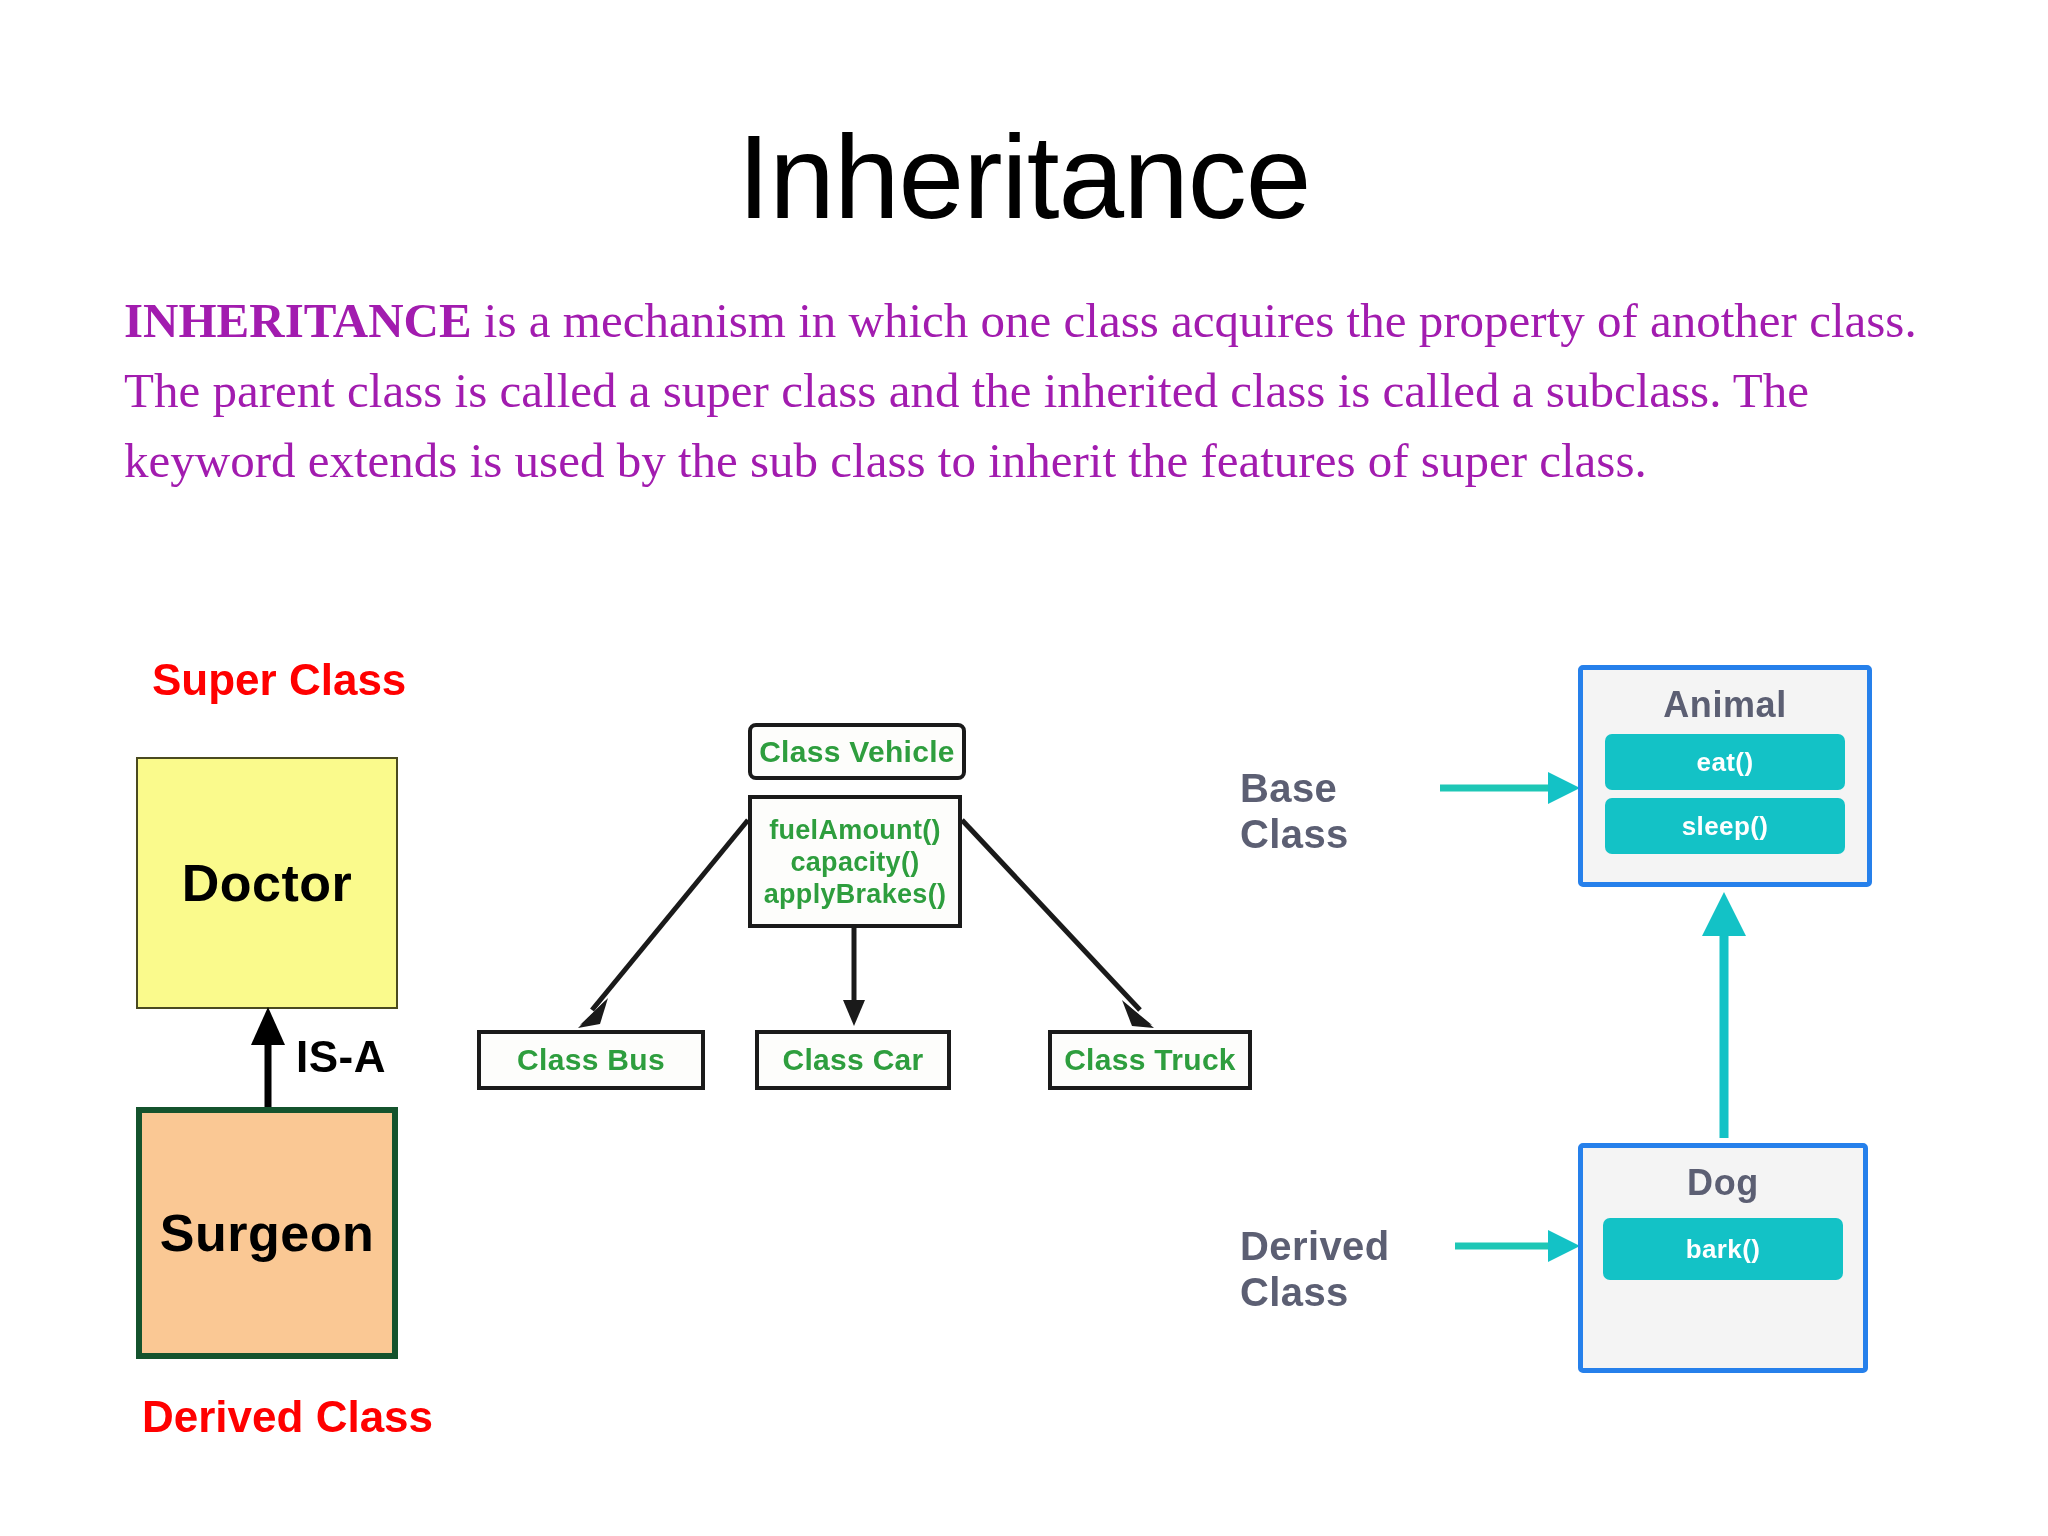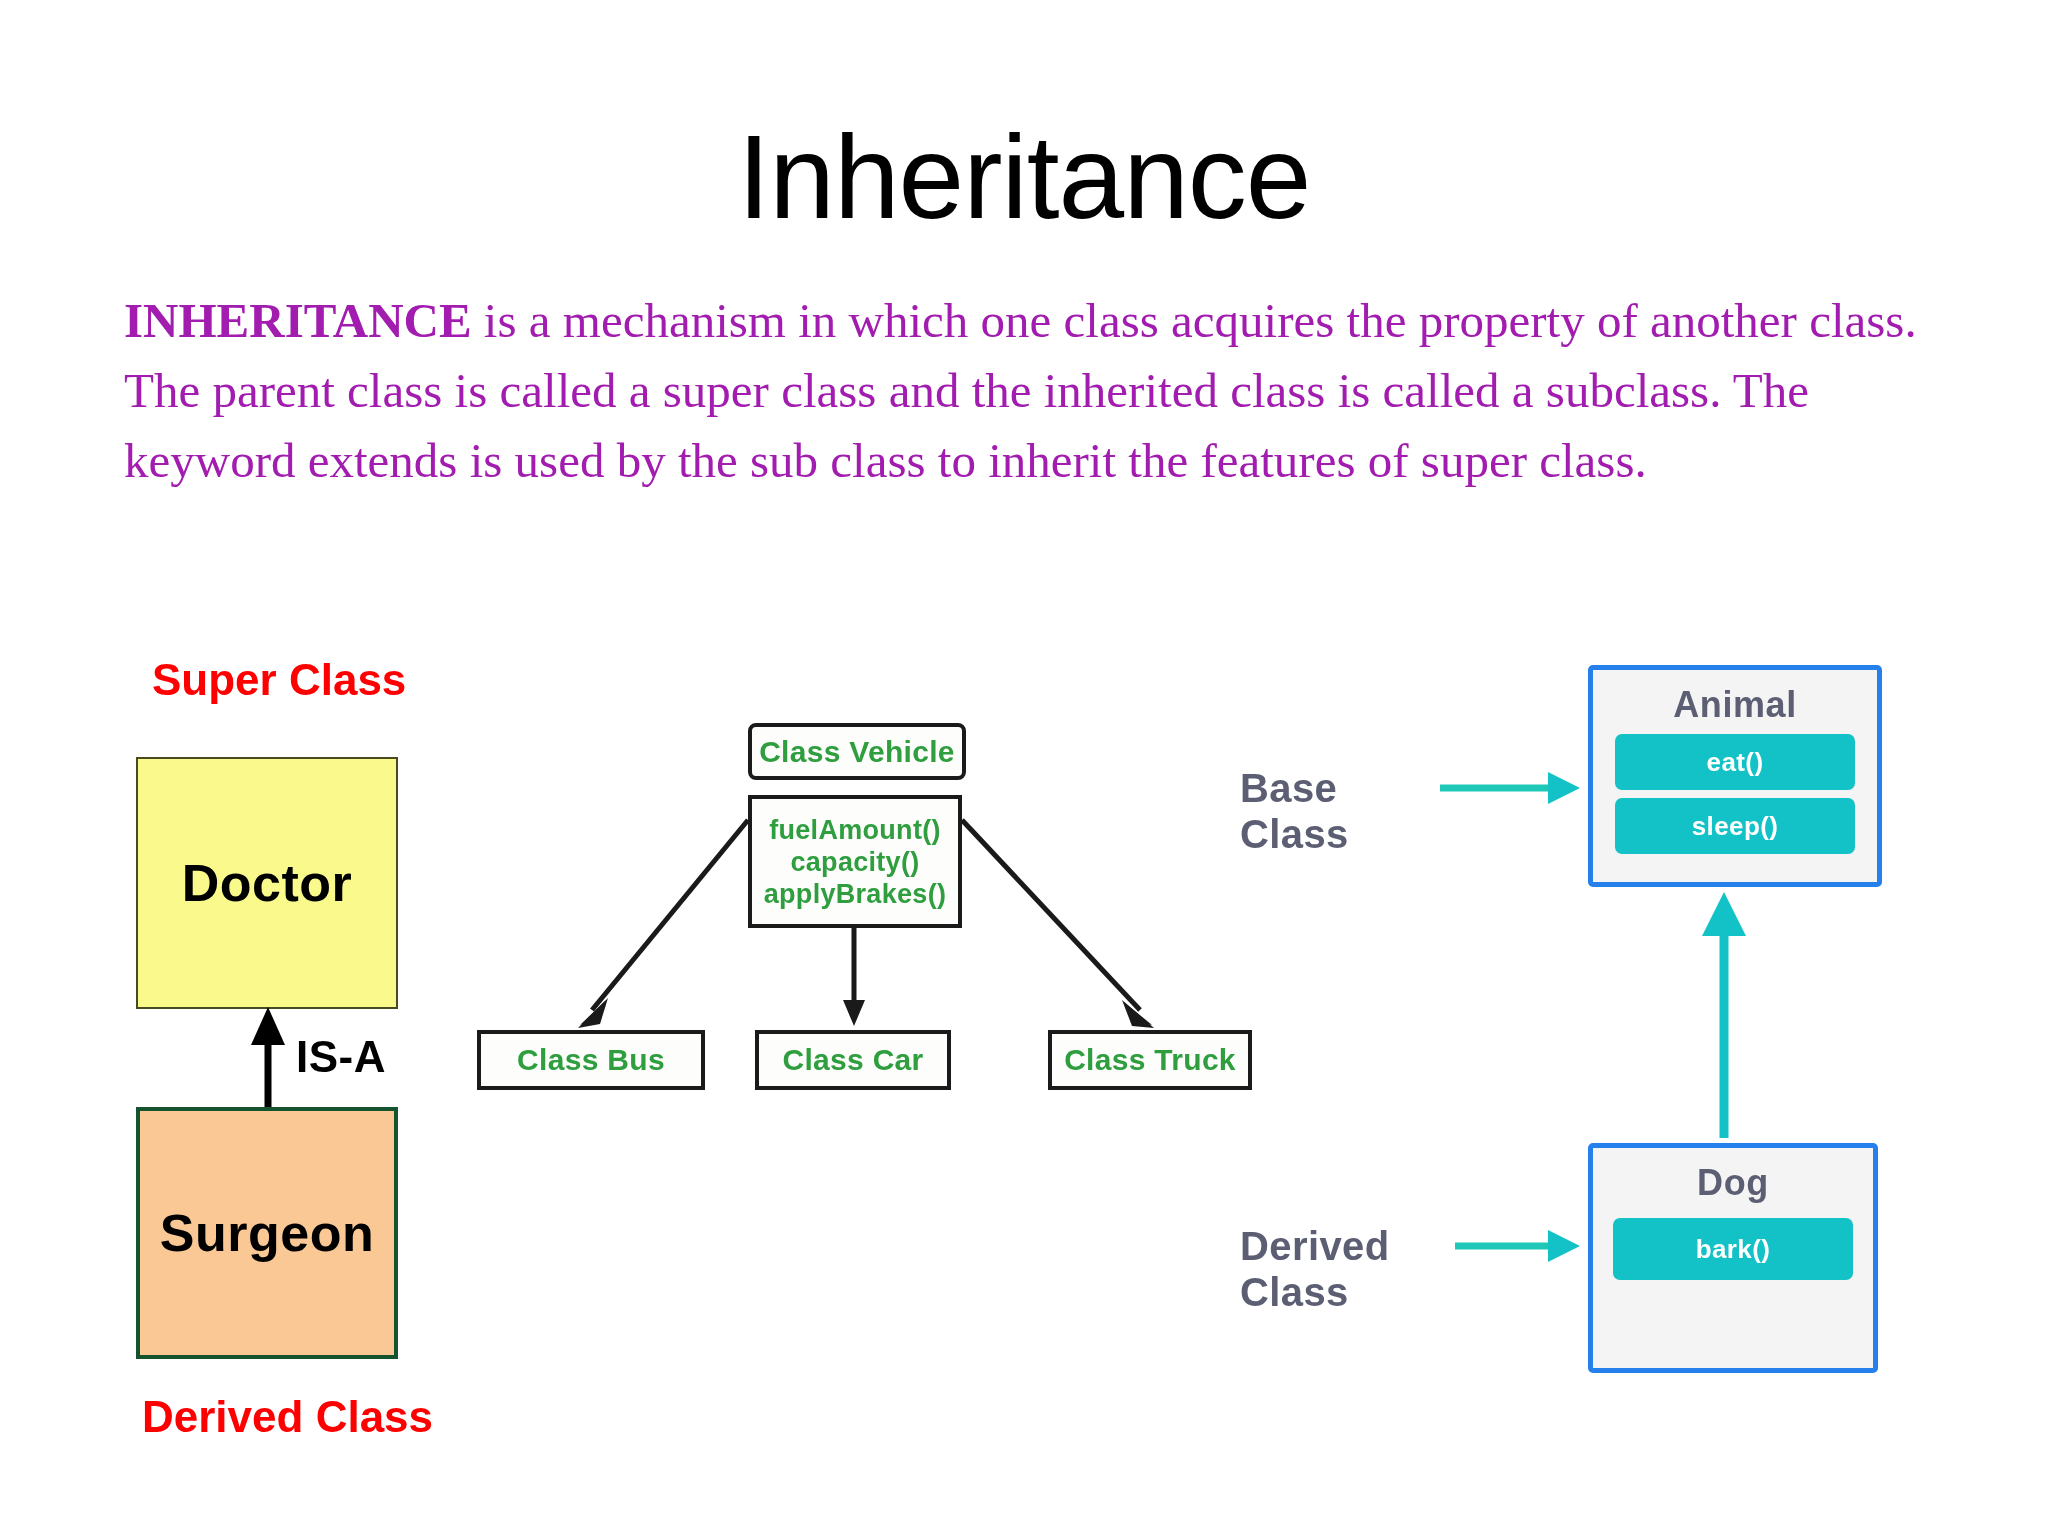--- a/index.html
+++ b/index.html
@@ -90,21 +90,21 @@
     color: #000000;
     letter-spacing: 0.5px;
   }
   #box-surgeon {
     position: absolute;
     left: 136px;
     top: 1107px;
     width: 262px;
     height: 252px;
     background: #FAC894;
-    border: 4px solid #14532d;
+    border: 6px solid #14532d;
     box-sizing: border-box;
     display: flex;
     align-items: center;
     justify-content: center;
   }
   #box-surgeon .cls-name {
     font-size: 52px;
     font-weight: bold;
     color: #000000;
     letter-spacing: 0.5px;
@@ -163,21 +163,20 @@
 
   
   #diagram-animal { left: 1240px; top: 640px; width: 700px; height: 780px; }
 
   .ubox {
     position: absolute;
     background: #f4f4f4;
     border: 5px solid #2680EB;
     border-radius: 5px;
     box-sizing: border-box;
-    margin-left: 10px;
   }
   .ubox .ucls-title {
     text-align: center;
     color: #5c5f73;
     font-weight: bold;
     font-size: 36px;
     letter-spacing: 0.6px;
     padding-top: 14px;
   }
   .umethod {

